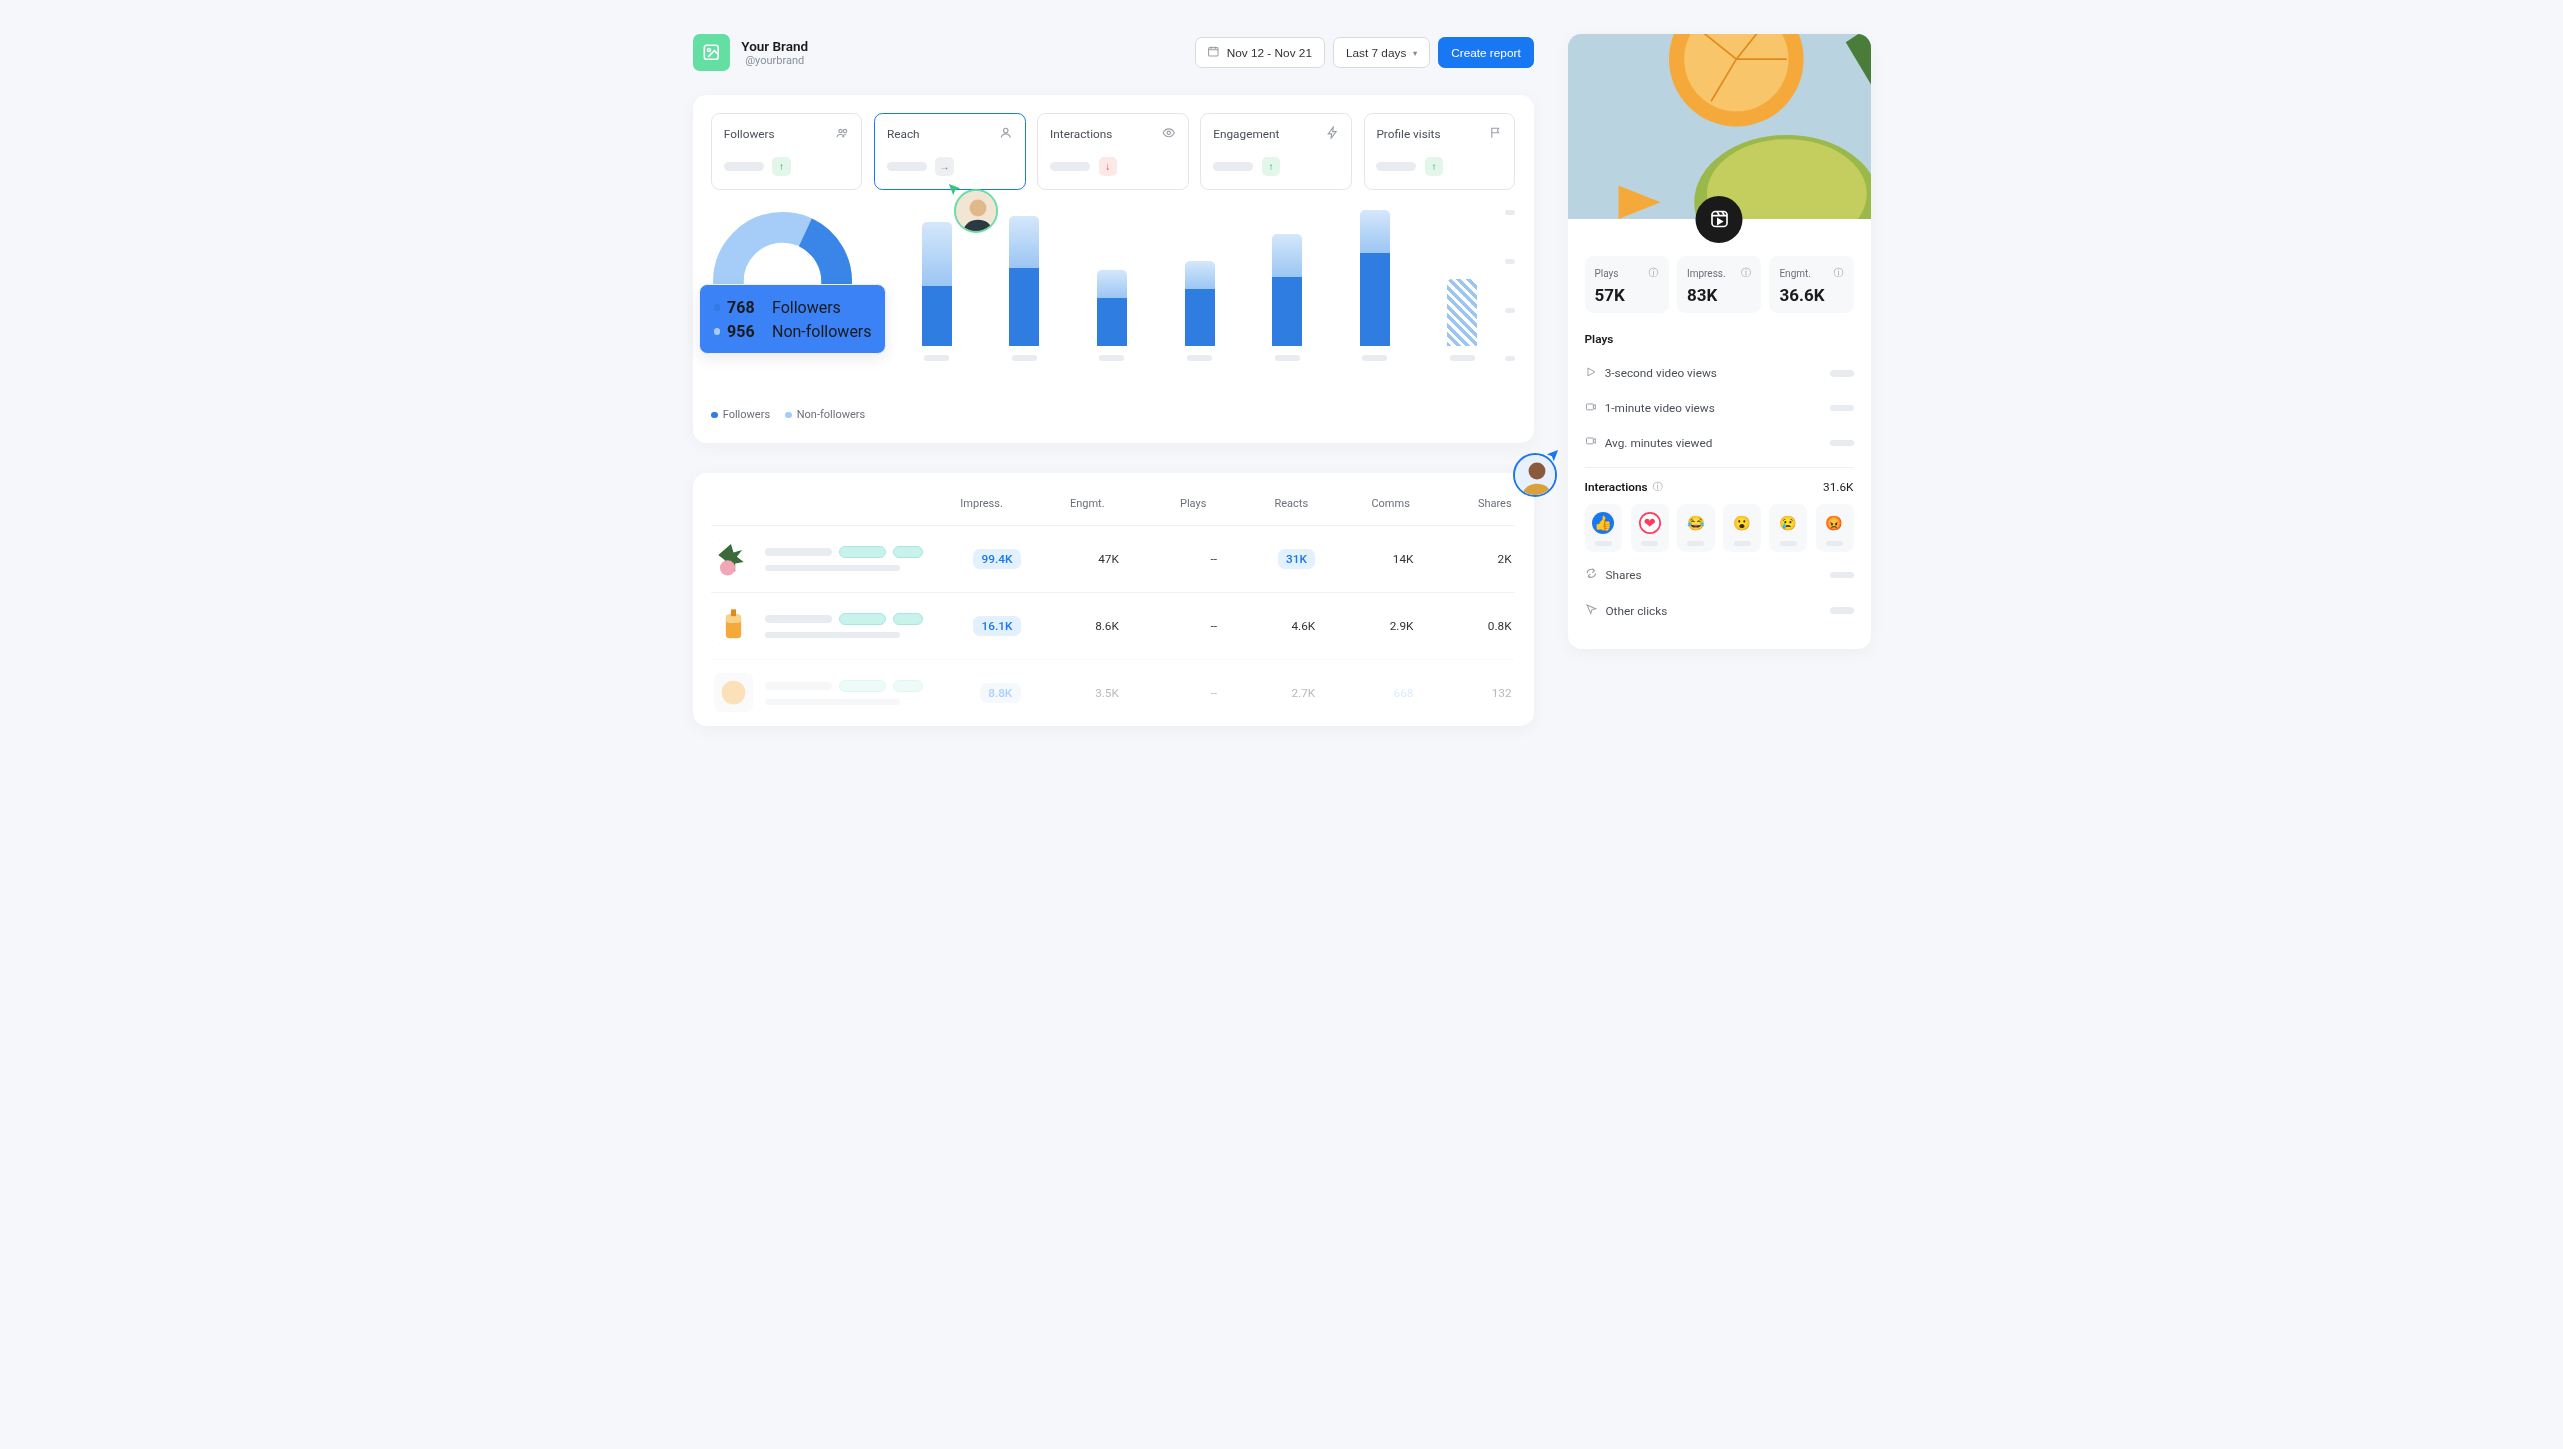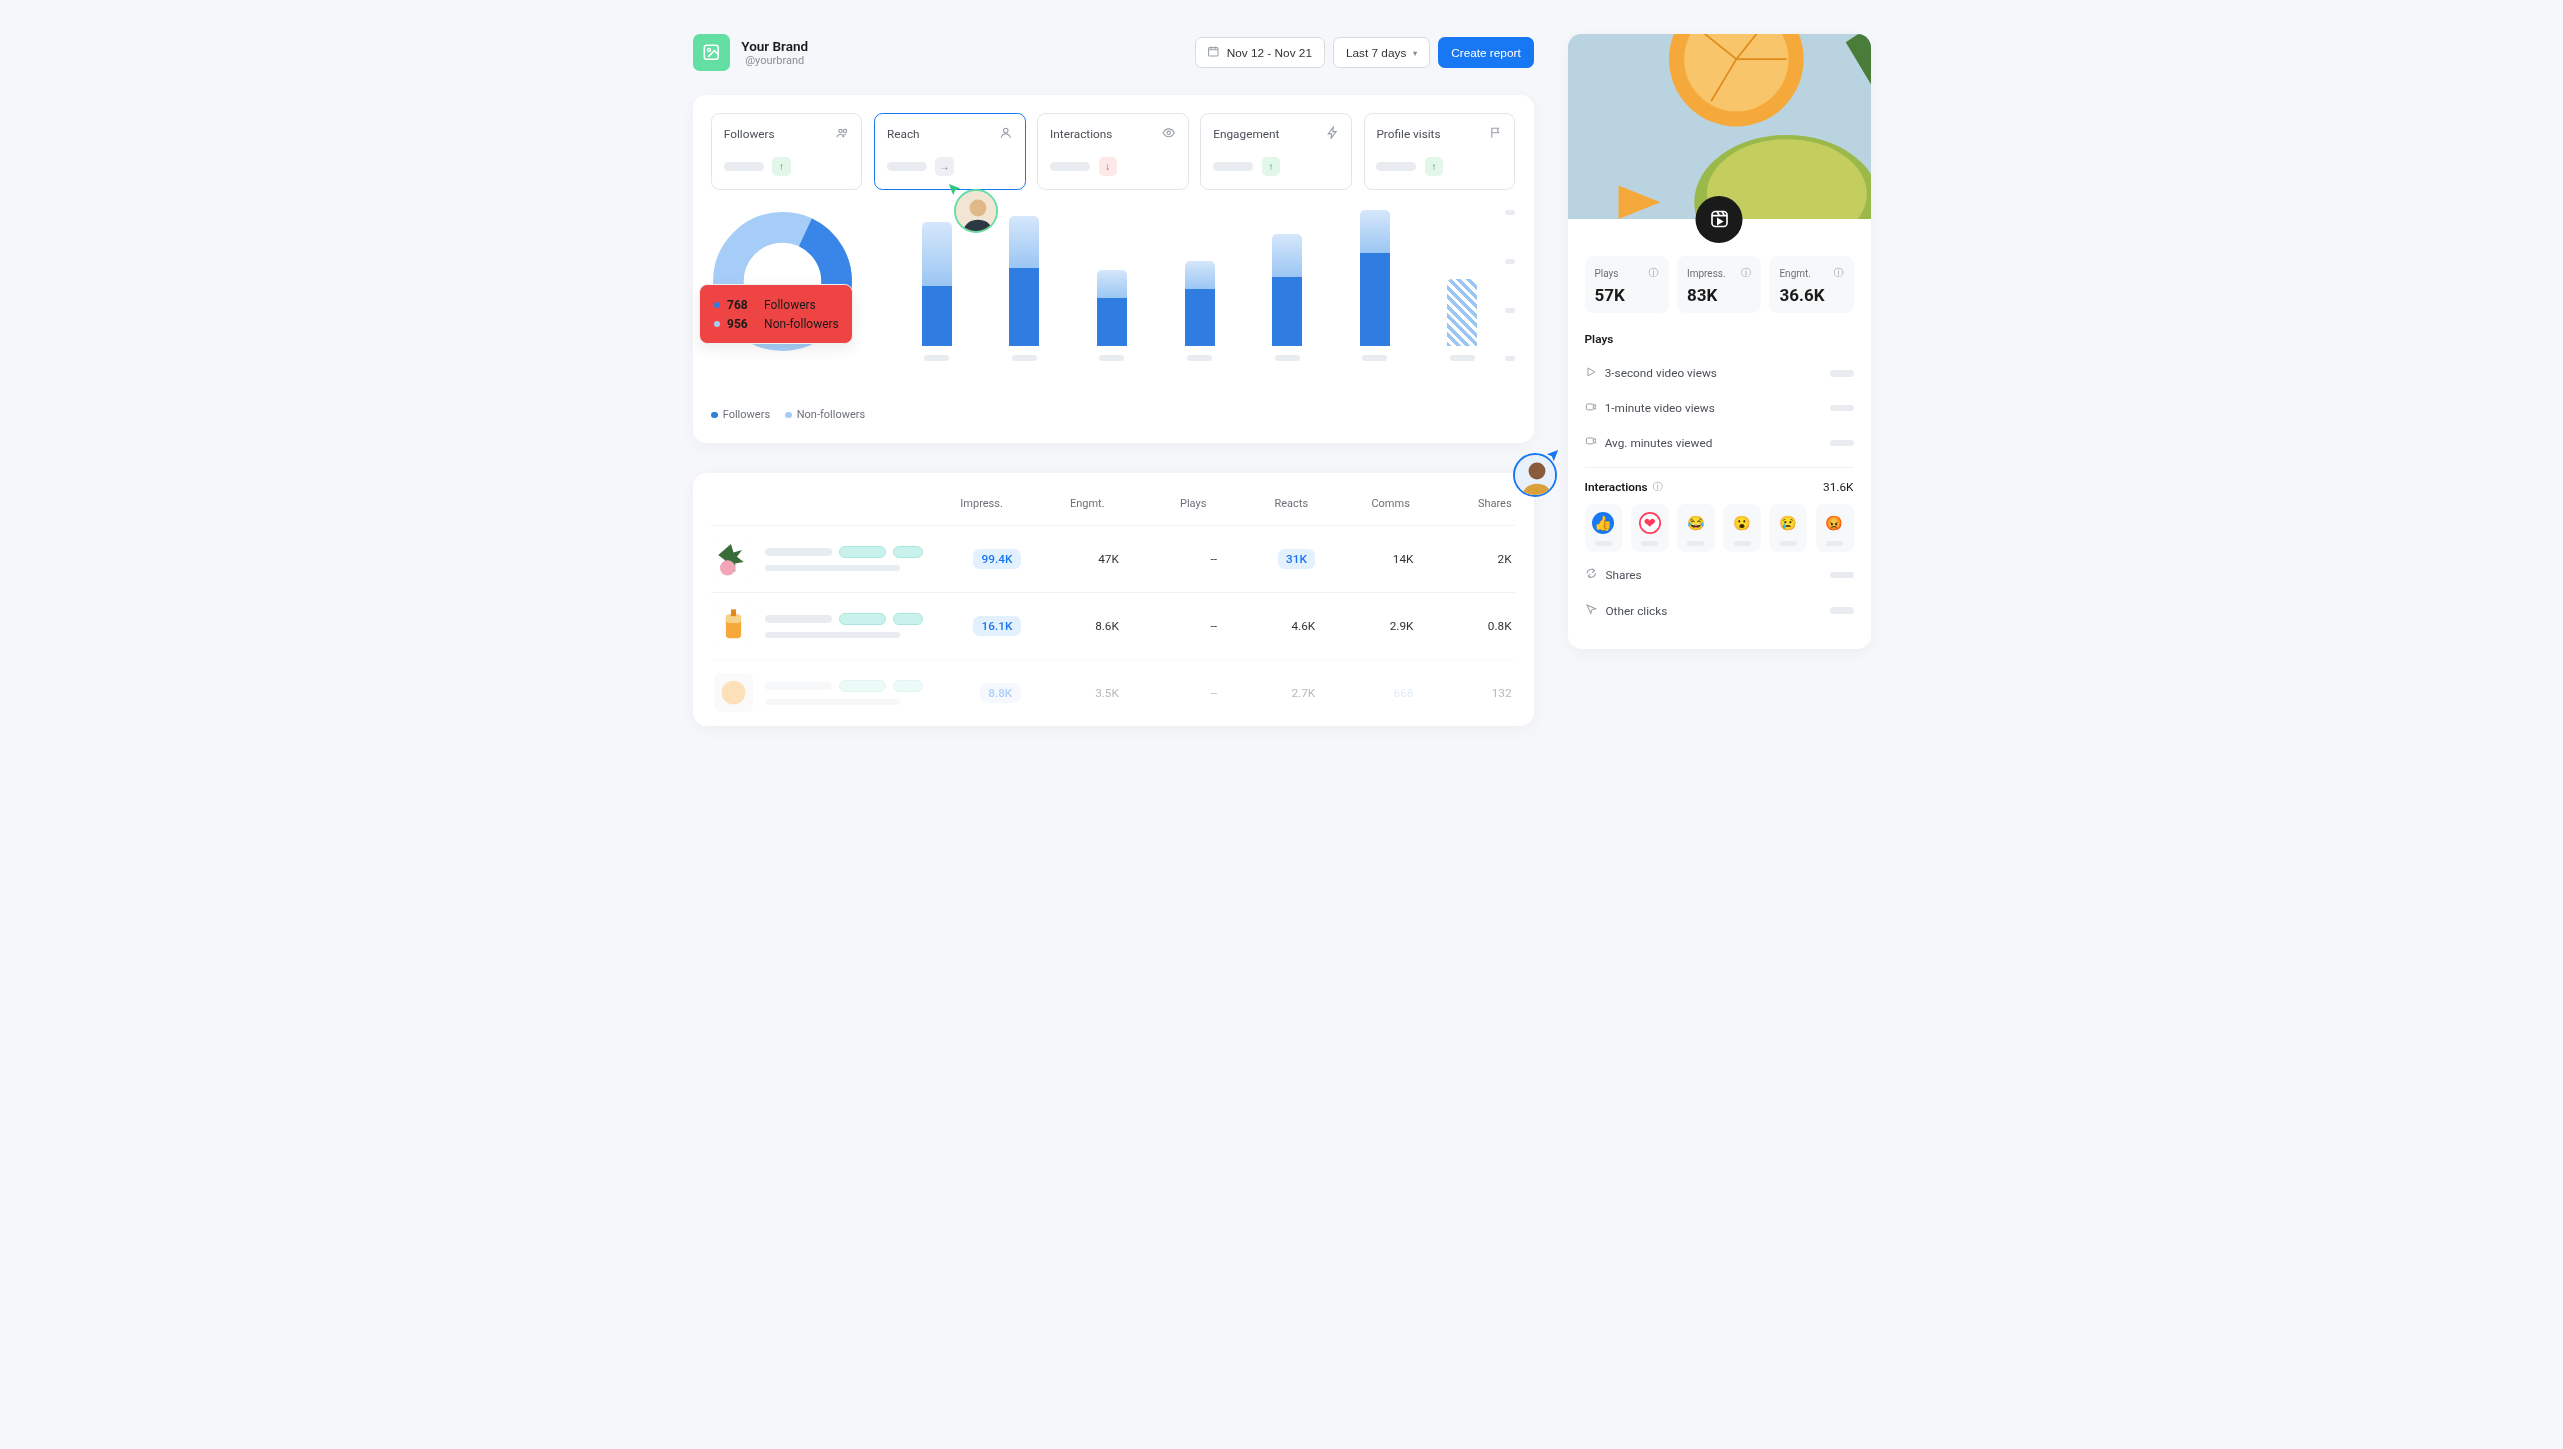--- a/index.html
+++ b/index.html
@@ -39,21 +39,21 @@
   .skel { height:8.4px; background:#e8ebef; border-radius:841px; }
   .trend { width:18.5px; height:18.5px; border-radius:5px; display:inline-flex; align-items:center; justify-content:center; font-size:10px; }
   .trend.up { background:#e3f6ea; color:#2aa35a; }
   .trend.down { background:#fde8e8; color:#d64545; }
   .trend.flat { background:#edeff2; color:#6b7078; }
 
   
   .chart-row { display:flex; gap: 25px; position:relative; }
   .donut-wrap { width: 168px; flex-shrink:0; position:relative; }
   .donut { width:143px; height:143px; }
-  .donut-legend { position:absolute; left:-11.8px; top:74px; background:#ef4444; border:0.8px solid #eef0f3; border-radius:8.4px; padding:10px 13.5px; box-shadow:0 5px 15px rgba(0,0,0,0.08); font-size:12px; white-space:nowrap; z-index:3; }
+  .donut-legend { position:absolute; left:-11.8px; top:74px; background:#3b82f6; border:0.8px solid #eef0f3; border-radius:8.4px; padding:10px 13.5px; box-shadow:0 5px 15px rgba(0,0,0,0.08); font-size:16px; white-space:nowrap; z-index:3; }
   .donut-legend div { display:flex; align-items:center; gap:6.7px; padding:2.5px 0; }
   .dot { width:6.7px; height:6.7px; border-radius:50%; display:inline-block; }
   .dot.blue { background:#2f7de1; }
   .dot.light { background:#a6cdf7; }
   .legend-row { display:flex; gap:15px; margin-top:52px; font-size:11px; color:#6b7078; }
   .legend-row .dot { margin-right:5px; }
 
   .bars-area { flex:1; position:relative; padding-right: 20px; }
   .bars { display:flex; align-items:flex-end; gap:22px; height:151px; }
   .bar-col { flex:1; display:flex; flex-direction:column; align-items:center; gap:8.4px; }

